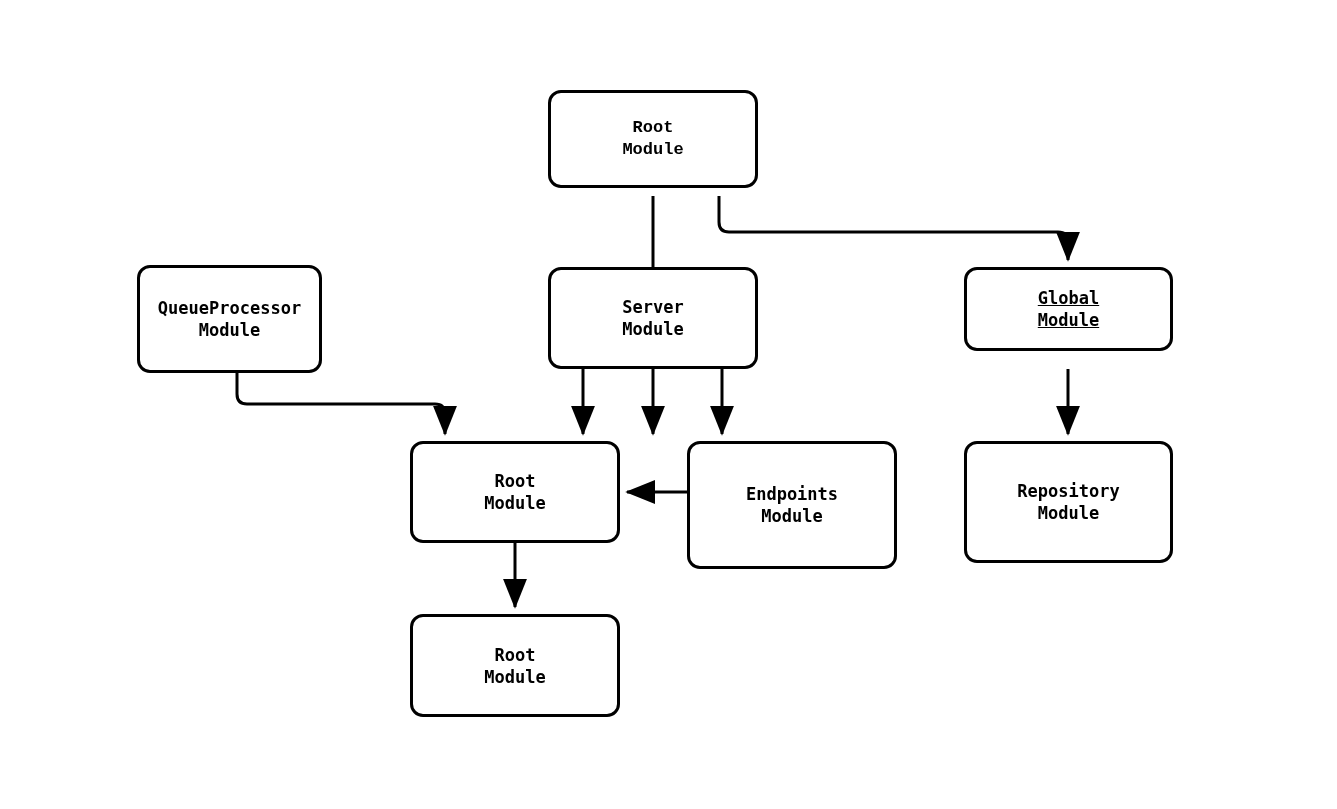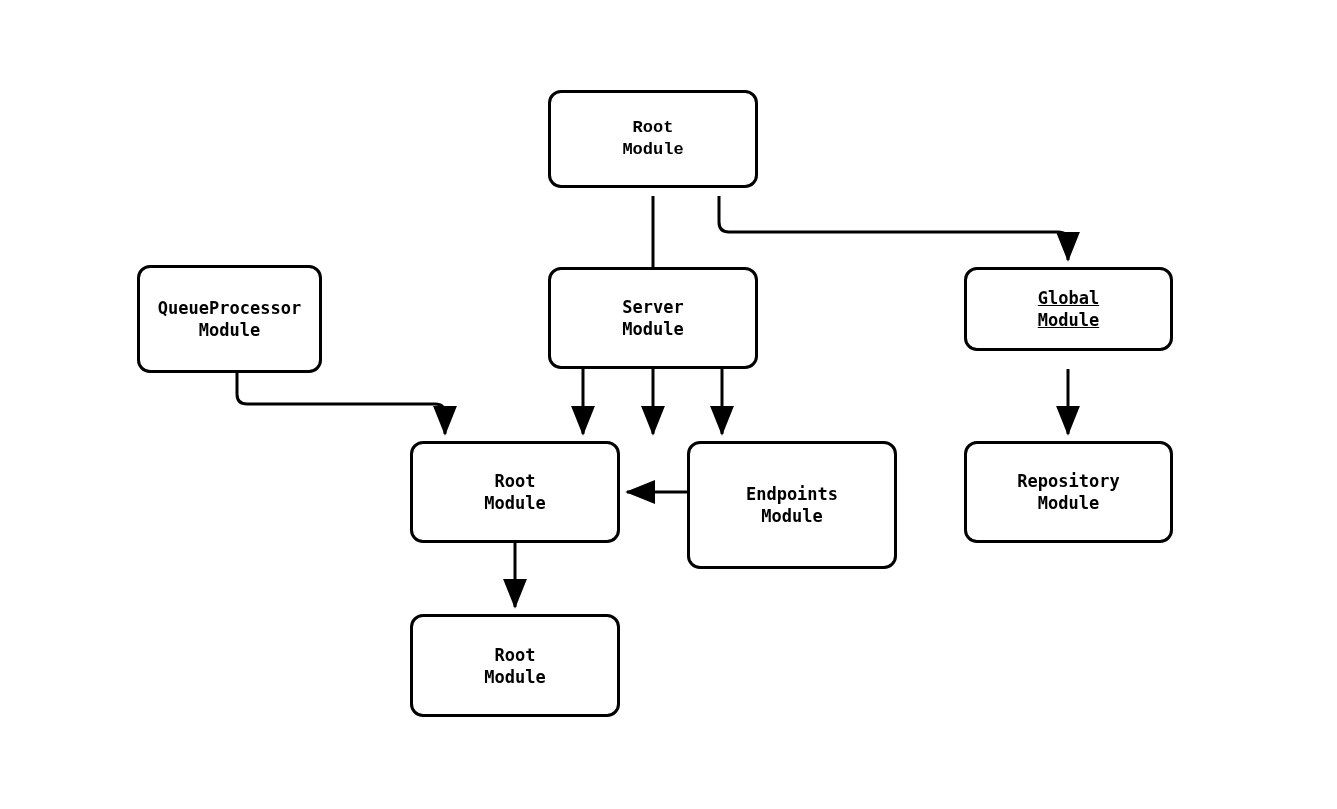--- a/index.html
+++ b/index.html
@@ -106,21 +106,21 @@
   <div class="node" style="left:410px; top:441px; width:210px; height:102px;">
     <span class="node-line">Root</span>
     <span class="node-line">Module</span>
   </div>
 
   <div class="node" style="left:687px; top:441px; width:210px; height:128px;">
     <span class="node-line">Endpoints</span>
     <span class="node-line">Module</span>
   </div>
 
-  <div class="node" style="left:964px; top:441px; width:209px; height:102px;">
+  <div class="node" style="left:964px; top:441px; width:209px; height:122px;">
     <span class="node-line">Repository</span>
     <span class="node-line">Module</span>
   </div>
 
   <div class="node" style="left:410px; top:614px; width:210px; height:103px;">
     <span class="node-line">Root</span>
     <span class="node-line">Module</span>
   </div>
 
 </div>

